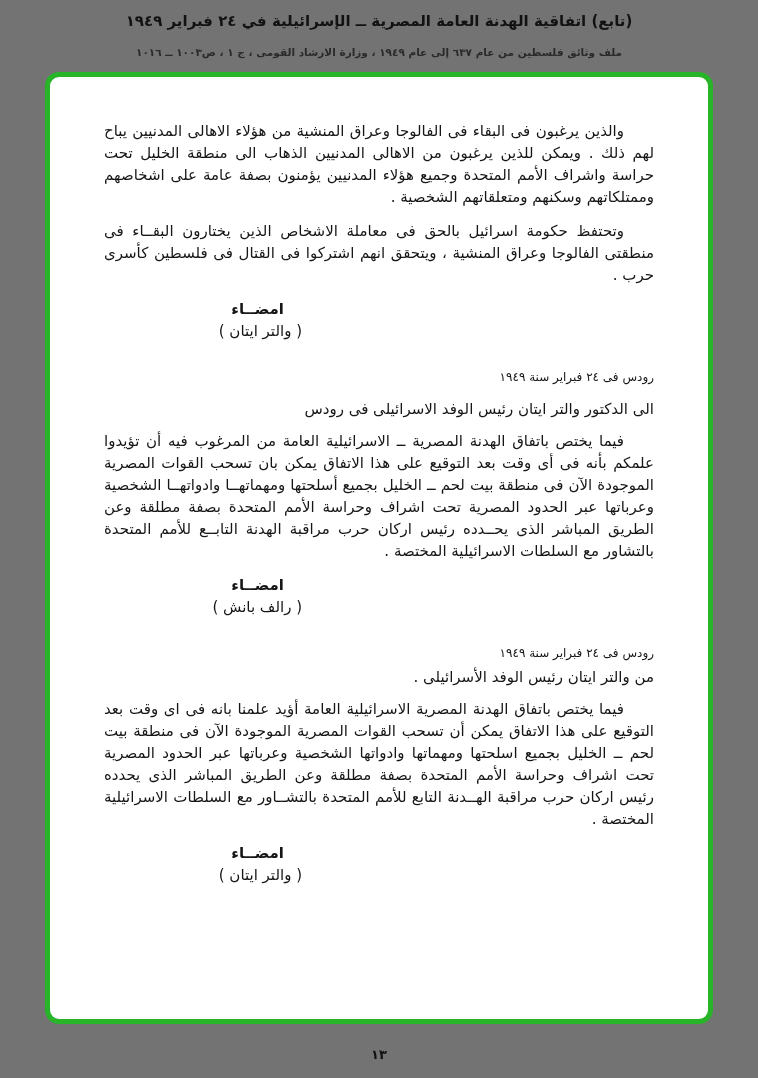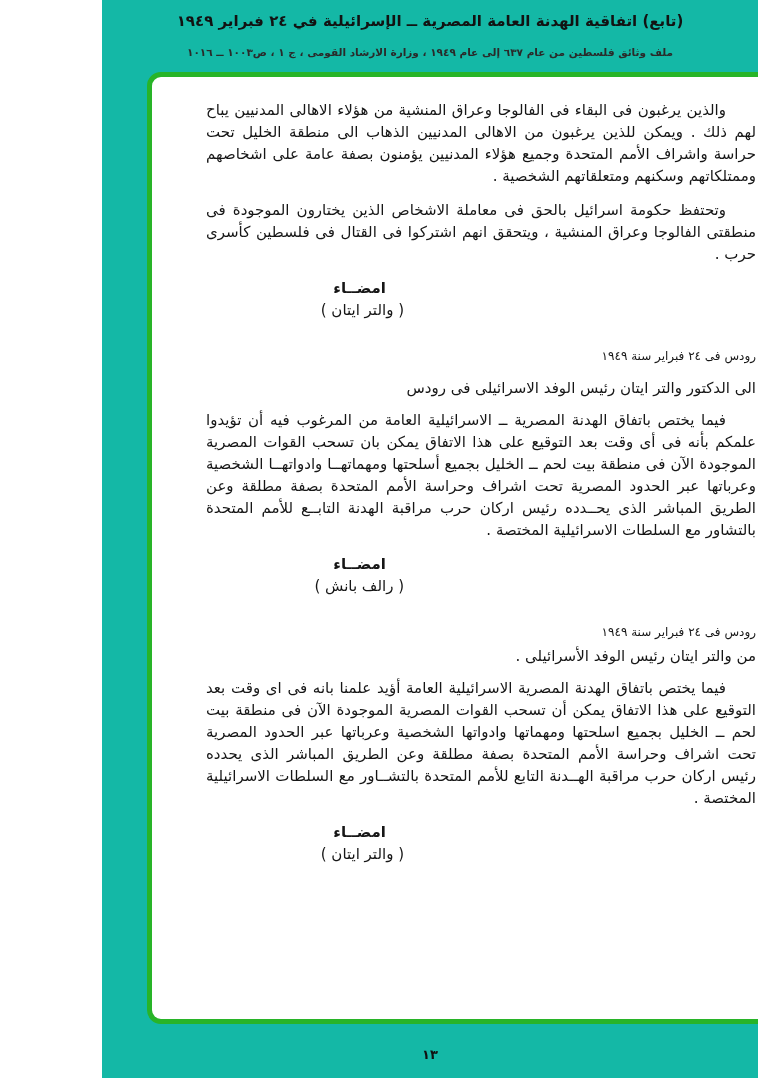--- a/index.html
+++ b/index.html
@@ -4,22 +4,22 @@
 <style>
   * { margin: 0; padding: 0; box-sizing: border-box; }
   html, body {
     width: 758px; height: 1078px;
     background: #ffffff;
     overflow: hidden;
     font-family: "DejaVu Sans", sans-serif;
   }
   .page {
     position: relative;
-    width: 656px; height: 1078px;
-    background: #14b8a6;
+    width: 758px; height: 1078px;
+    background: #737373;
     direction: rtl;
   }
   .header { text-align: center; padding-top: 12px; }
   .header-title {
     font-size: 15px;
     font-weight: bold;
     color: #121212;
     letter-spacing: 0.2px;
   }
   .header-subtitle {
@@ -28,21 +28,21 @@
     color: #2a2a2a;
     margin-top: 16px;
   }
   .frame {
     position: absolute;
     left: 45px; top: 72px;
     width: 668px; height: 952px;
     background: #ffffff;
     border: 5px solid #28b428;
     border-radius: 14px;
-    padding: 20px 54px 10px 54px;
+    padding: 41px 54px 10px 54px;
     overflow: hidden;
   }
   .para {
     font-size: 15px;
     line-height: 22px;
     color: #161616;
     text-align: justify;
     text-indent: 30px;
     margin-top: 12px;
   }
@@ -86,21 +86,21 @@
 
 <div class="page">
 
   <div class="header">
     <div class="header-title">(تابع) اتفاقية الهدنة العامة المصرية ــ الإسرائيلية في ٢٤ فبراير ١٩٤٩</div>
     <div class="header-subtitle">ملف وثائق فلسطين من عام ٦٣٧ إلى عام ١٩٤٩ ، وزارة الارشاد القومى ، ج ١ ، ص١٠٠٣ ــ ١٠١٦</div>
   </div>
 
   <div class="frame" style="border-color: rgb(40, 180, 40);">
     <p class="para">والذين يرغبون فى البقاء فى الفالوجا وعراق المنشية من هؤلاء الاهالى المدنيين يباح لهم ذلك . ويمكن للذين يرغبون من الاهالى المدنيين الذهاب الى منطقة الخليل تحت حراسة واشراف الأمم المتحدة وجميع هؤلاء المدنيين يؤمنون بصفة عامة على اشخاصهم وممتلكاتهم وسكنهم ومتعلقاتهم الشخصية .</p>
-    <p class="para">وتحتفظ حكومة اسرائيل بالحق فى معاملة الاشخاص الذين يختارون الموجودة فى منطقتى الفالوجا وعراق المنشية ، ويتحقق انهم اشتركوا فى القتال فى فلسطين كأسرى حرب .</p>
+    <p class="para">وتحتفظ حكومة اسرائيل بالحق فى معاملة الاشخاص الذين يختارون البقــاء فى منطقتى الفالوجا وعراق المنشية ، ويتحقق انهم اشتركوا فى القتال فى فلسطين كأسرى حرب .</p>
 
     <div class="sig-label">امضــاء</div>
     <div class="sig-name">( والتر ايتان )</div>
 
     <div class="date-line">رودس فى ٢٤ فبراير سنة ١٩٤٩</div>
     <div class="addr">الى الدكتور والتر ايتان رئيس الوفد الاسرائيلى فى رودس</div>
 
     <p class="para">فيما يختص باتفاق الهدنة المصرية ــ الاسرائيلية العامة من المرغوب فيه أن تؤيدوا علمكم بأنه فى أى وقت بعد التوقيع على هذا الاتفاق يمكن بان تسحب القوات المصرية الموجودة الآن فى منطقة بيت لحم ــ الخليل بجميع أسلحتها ومهماتهــا وادواتهــا الشخصية وعرباتها عبر الحدود المصرية تحت اشراف وحراسة الأمم المتحدة بصفة مطلقة وعن الطريق المباشر الذى يحــدده رئيس اركان حرب مراقبة الهدنة التابــع للأمم المتحدة بالتشاور مع السلطات الاسرائيلية المختصة .</p>
 
     <div class="sig-label">امضــاء</div>

